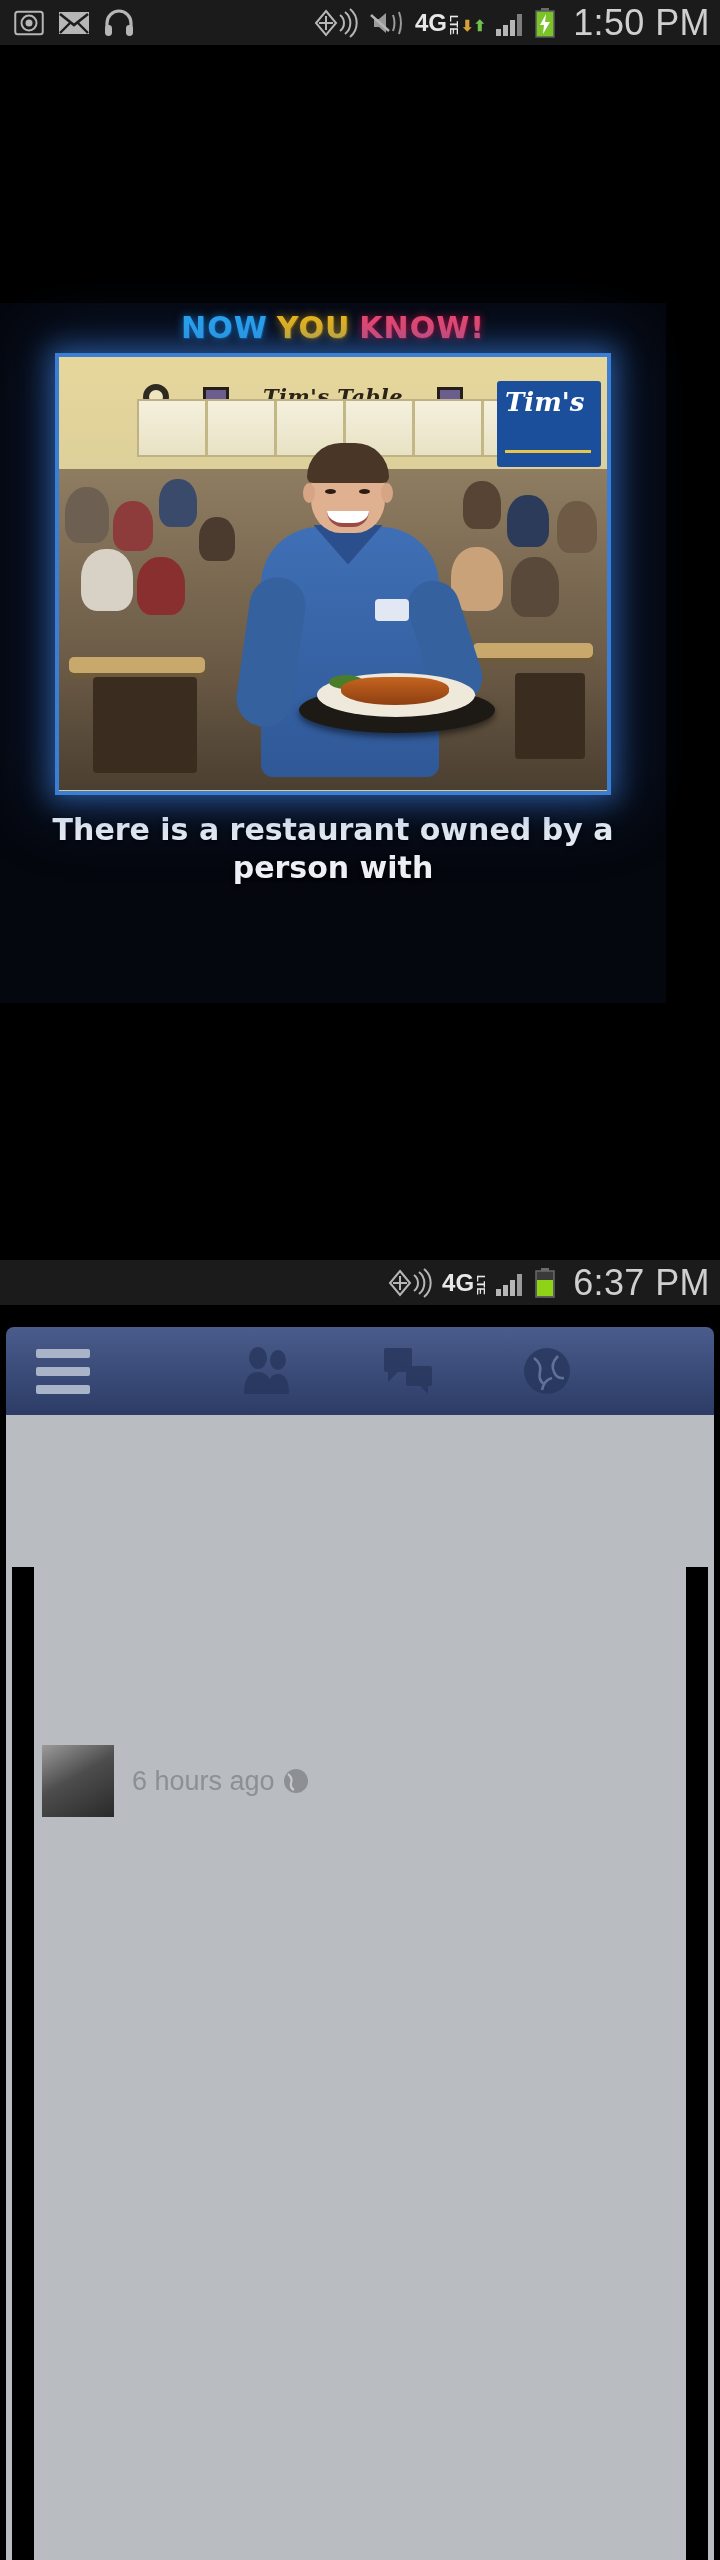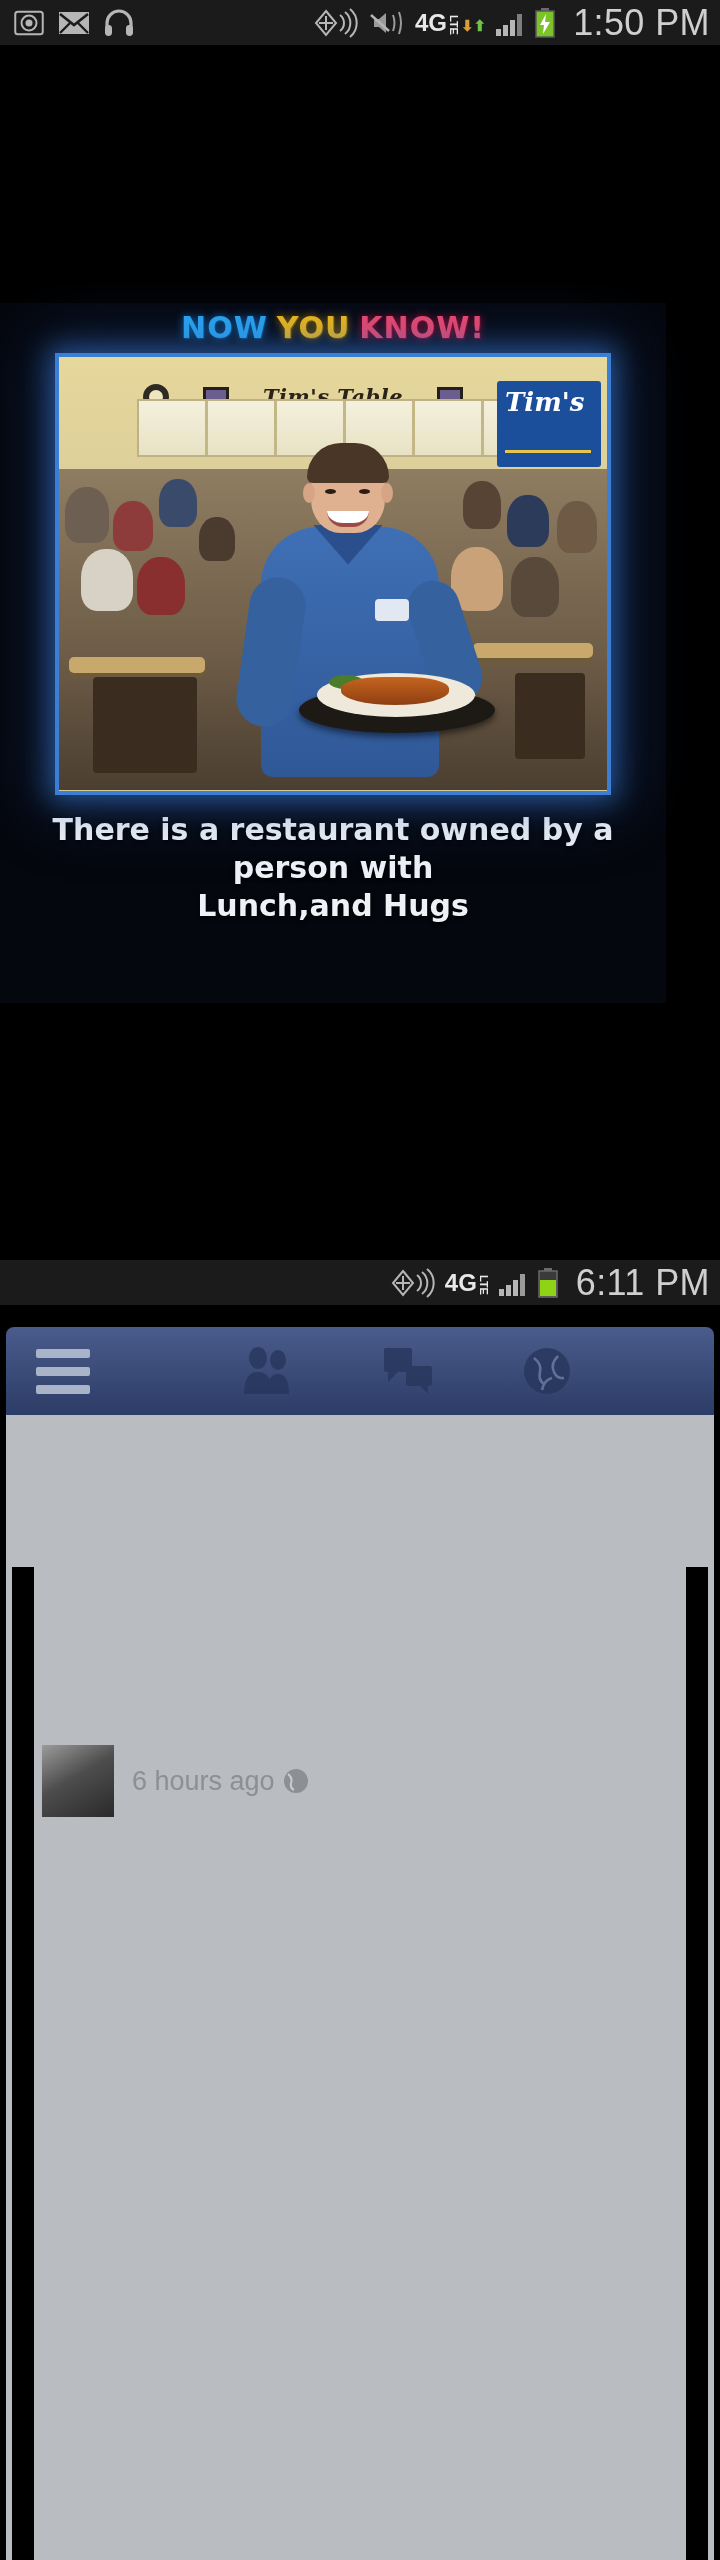--- a/index.html
+++ b/index.html
@@ -224,21 +224,20 @@
         <span class="m-hand"></span>
       </div>
       <span class="ph-tray"></span>
       <span class="ph-plate"></span>
       <span class="ph-green"></span>
       <span class="ph-food"></span>
     </div>
 
     <div class="meme-caption">
       <div>There is a restaurant owned by a person with</div>
-      <div>Lunch,and Hugs</div>
     </div>
   </div>
 </div>
 
 <div class="statusbar" style="top:1260px">
   <div class="sb-right">
     <svg class="sb-ico" width="46" height="30" viewBox="0 0 46 30">
         <path d="M13 3 L23 15 L13 27 L3 15 Z" fill="none" stroke="#b6b6b6" stroke-width="2"></path>
         <path d="M13 8 V22 M6 15 H20" stroke="#b6b6b6" stroke-width="2"></path>
         <path d="M27 7 a10 10 0 0 1 0 16 M32 4 a14 14 0 0 1 0 22 M37 1 a18 18 0 0 1 0 28" fill="none" stroke="#b6b6b6" stroke-width="2"></path>
@@ -251,21 +250,21 @@
         <rect x="1" y="20" width="5" height="7" fill="#b6b6b6"></rect>
         <rect x="8" y="16" width="5" height="11" fill="#b6b6b6"></rect>
         <rect x="15" y="11" width="5" height="16" fill="#b6b6b6"></rect>
         <rect x="22" y="5" width="5" height="22" fill="#9a9a9a"></rect>
       </svg>
     <svg class="sb-ico" width="22" height="30" viewBox="0 0 22 30">
         <rect x="7" y="0" width="8" height="4" fill="#6b6b6b"></rect>
         <rect x="2" y="3" width="18" height="26" fill="#3a3a3a" stroke="#6a6a6a" stroke-width="1.5"></rect>
         <rect x="3" y="12" width="16" height="16" fill="#8fd317"></rect>
       </svg>
-    <span class="sb-time">6:11 PM</span>
+    <span class="sb-time">6:37 PM</span>
   </div>
 </div>
 
 <div class="fb-stage">
 
   <div class="fb-nav">
     <div class="burger">
         <span></span>
         <span></span>
         <span></span>

